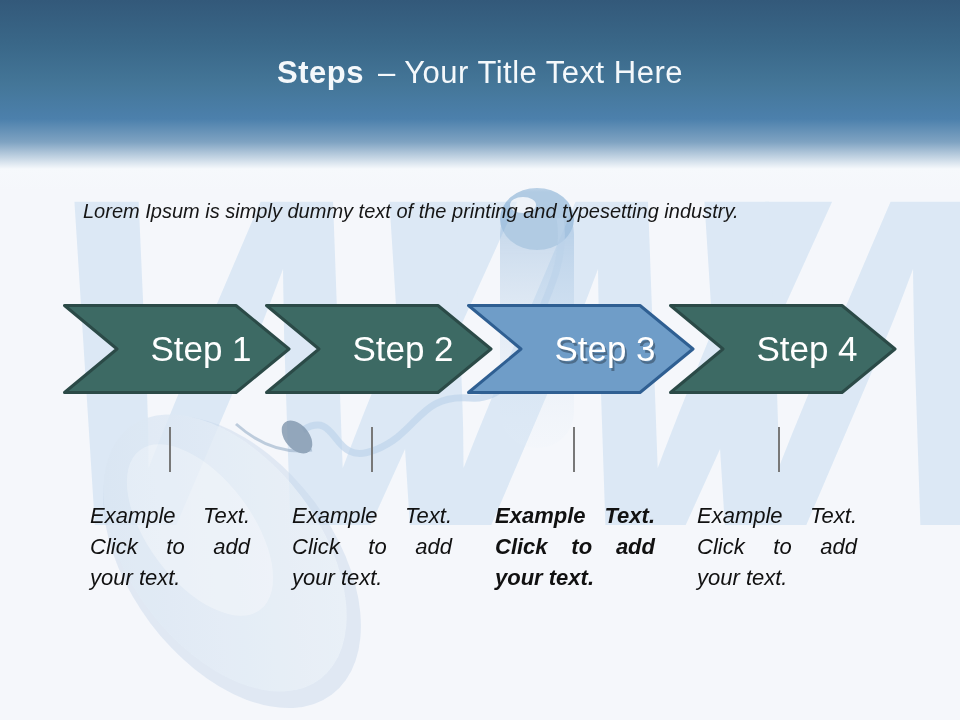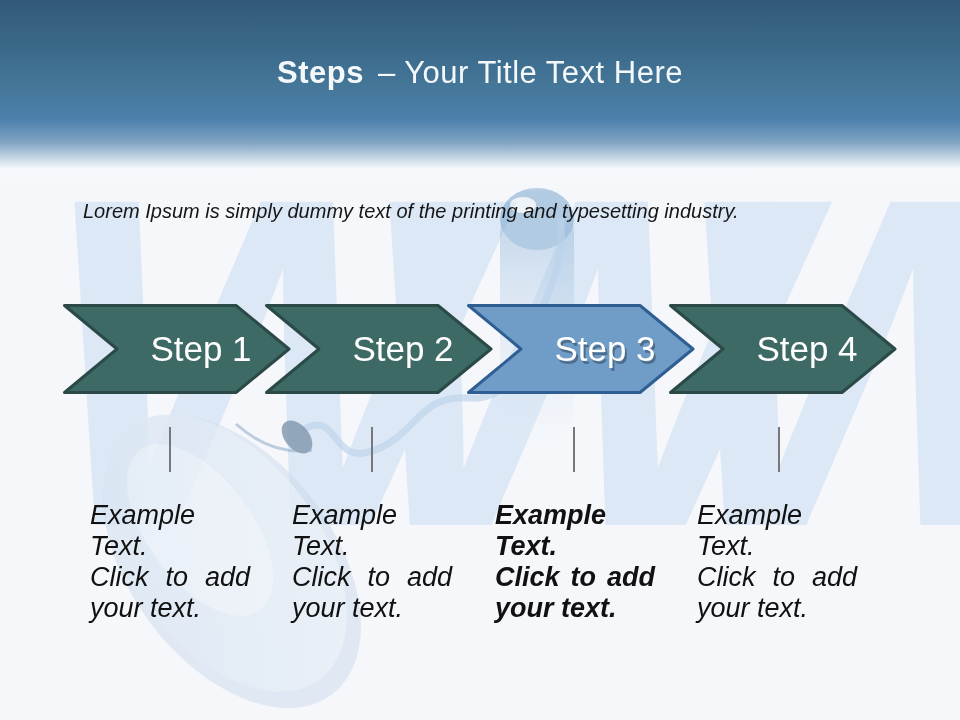--- a/index.html
+++ b/index.html
@@ -30,21 +30,21 @@
   .chev text{
     font-family:"Liberation Sans",sans-serif;font-size:35px;
   }
   .conn{
     position:absolute;top:427px;width:2px;height:45px;z-index:3;
     background:#787878;
   }
   .k1{left:169px;} .k2{left:371px;} .k3{left:573px;} .k4{left:778px;}
   .desc{
     position:absolute;top:500px;width:160px;z-index:3;
-    font-style:italic;font-size:27px;line-height:31px;color:#111;
+    font-style:italic;font-size:22px;line-height:31px;color:#111;
   }
   .d1{left:90px;} .d2{left:292px;} .d3{left:495px;} .d4{left:697px;}
   .desc .jline{text-align-last:justify;}
   .desc.bold{font-weight:bold;}
 </style>
 </head>
 <body>
 
 <div class="slide">
 

